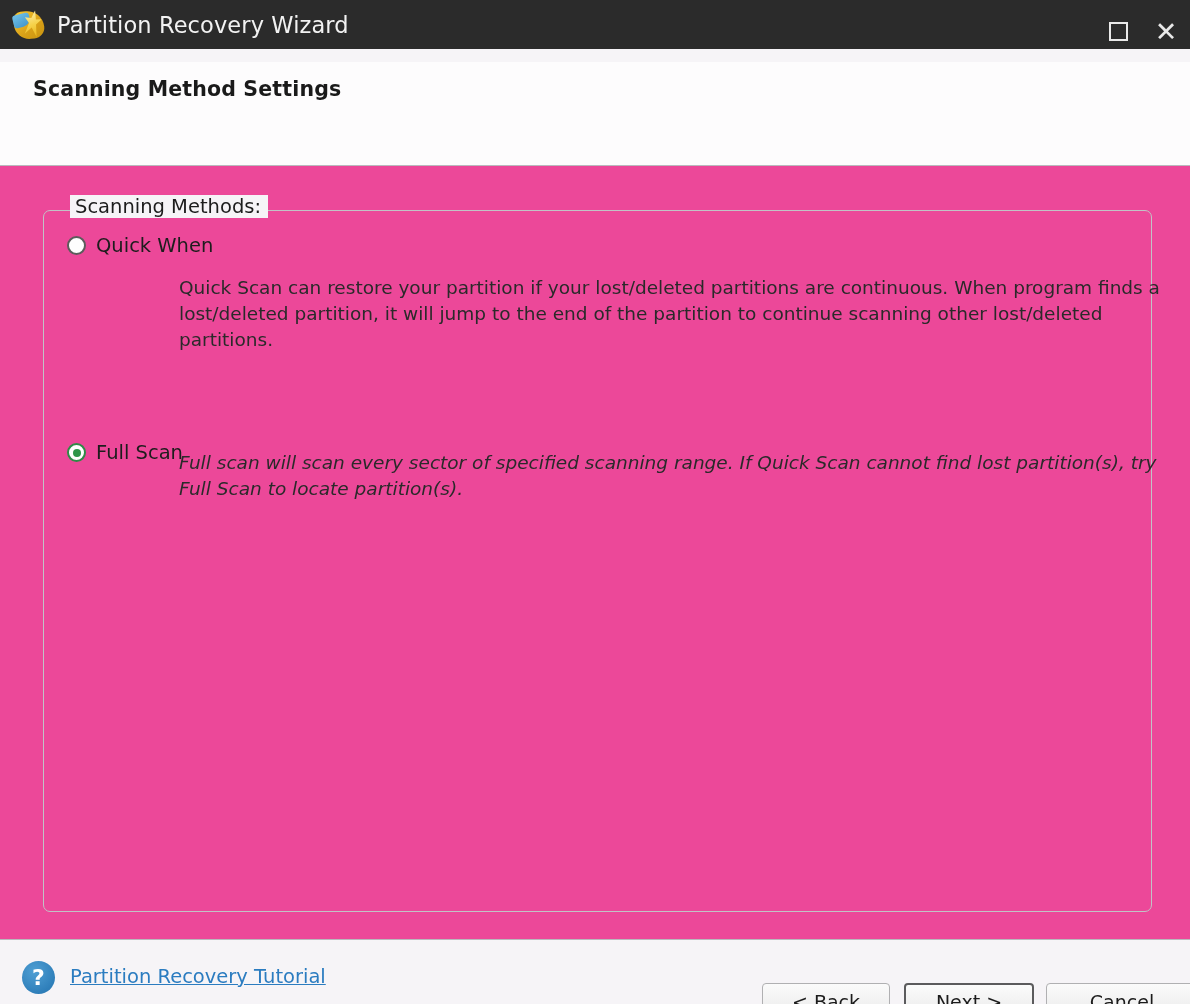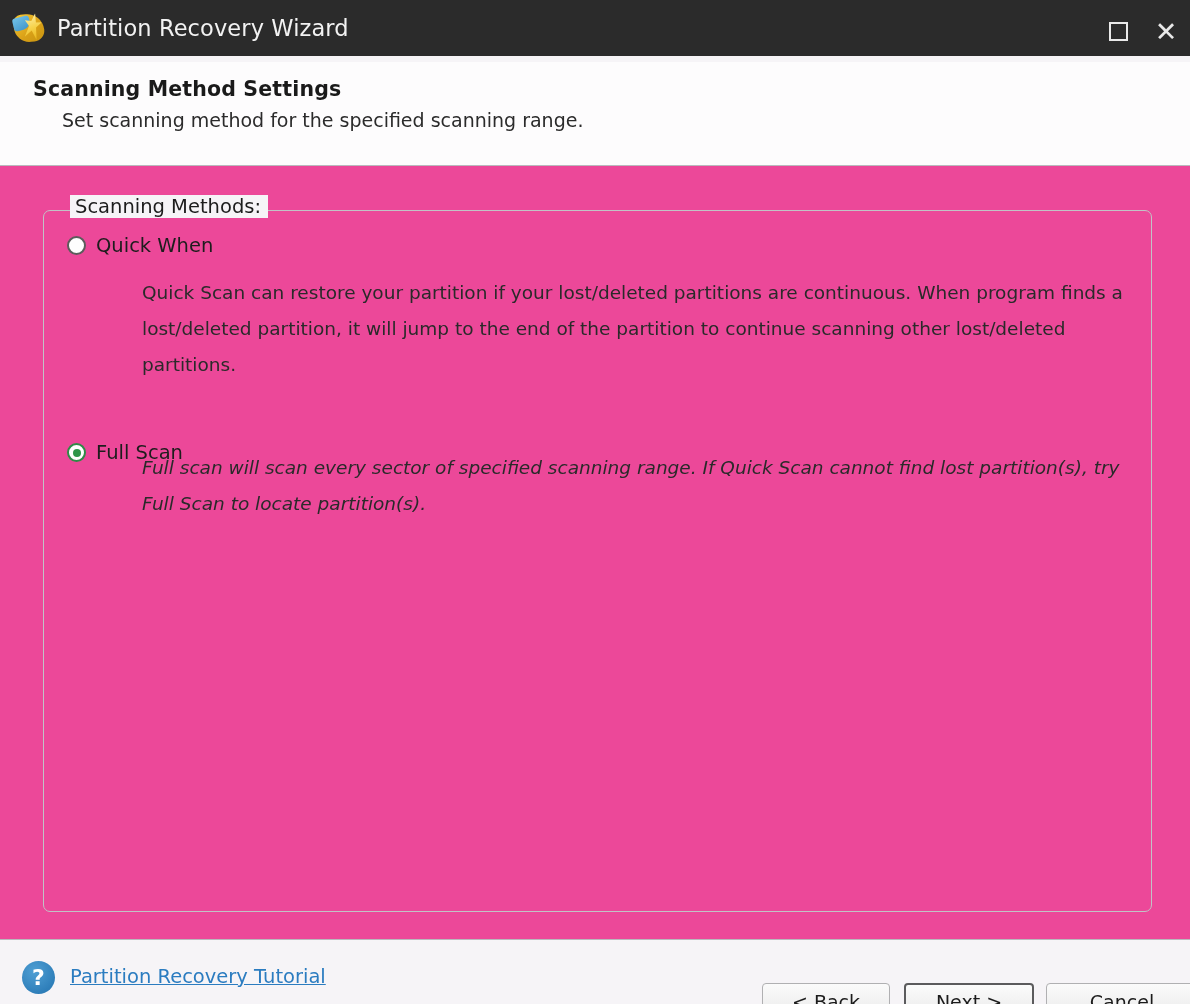--- a/index.html
+++ b/index.html
@@ -12,21 +12,21 @@
     background: #f6f4f7;
     font-family: "DejaVu Sans", sans-serif;
     overflow: hidden;
   }
 
   
   .titlebar {
     position: absolute;
     left: 0; top: 0;
     width: 1190px;
-    height: 56px;
+    height: 49px;
     background: #2b2b2b;
     display: flex;
     align-items: center;
   }
   .app-icon {
     width: 34px;
     height: 34px;
     margin-left: 12px;
     margin-right: 11px;
     position: relative;
@@ -179,22 +179,23 @@
   }
   .option-label {
     font-size: 19.5px;
     color: #1d1d1d;
     white-space: nowrap;
   }
 
   .desc {
     position: absolute;
     font-size: 18.5px;
-    line-height: 36px;
+    line-height: 26px;
     color: #2a2a2a;
+    margin-left: 37px;
   }
   .desc-quick {
     left: 98px;
     top: 64px;
     width: 1000px;
   }
   .desc-full {
     left: 98px;
     top: 239px;
     width: 1010px;
@@ -274,21 +275,20 @@
       <span class="sq"></span>
     </div>
     <div class="win-btn">
       <span class="xg">✕</span>
     </div>
   </div>
 </div>
 
 <div class="header">
   <div class="header-title">Scanning Method Settings</div>
-  <div class="header-sub">Set scanning method for the specified scanning range.</div>
 </div>
 <div class="header-rule"></div>
 
 <div class="body-area">
   <div class="groupbox">
     <div class="groupbox-legend">Scanning Methods:</div>
 
     <div class="option-row opt-quick">
       <span class="radio off"></span>
       <span class="option-label">Quick When</span>

